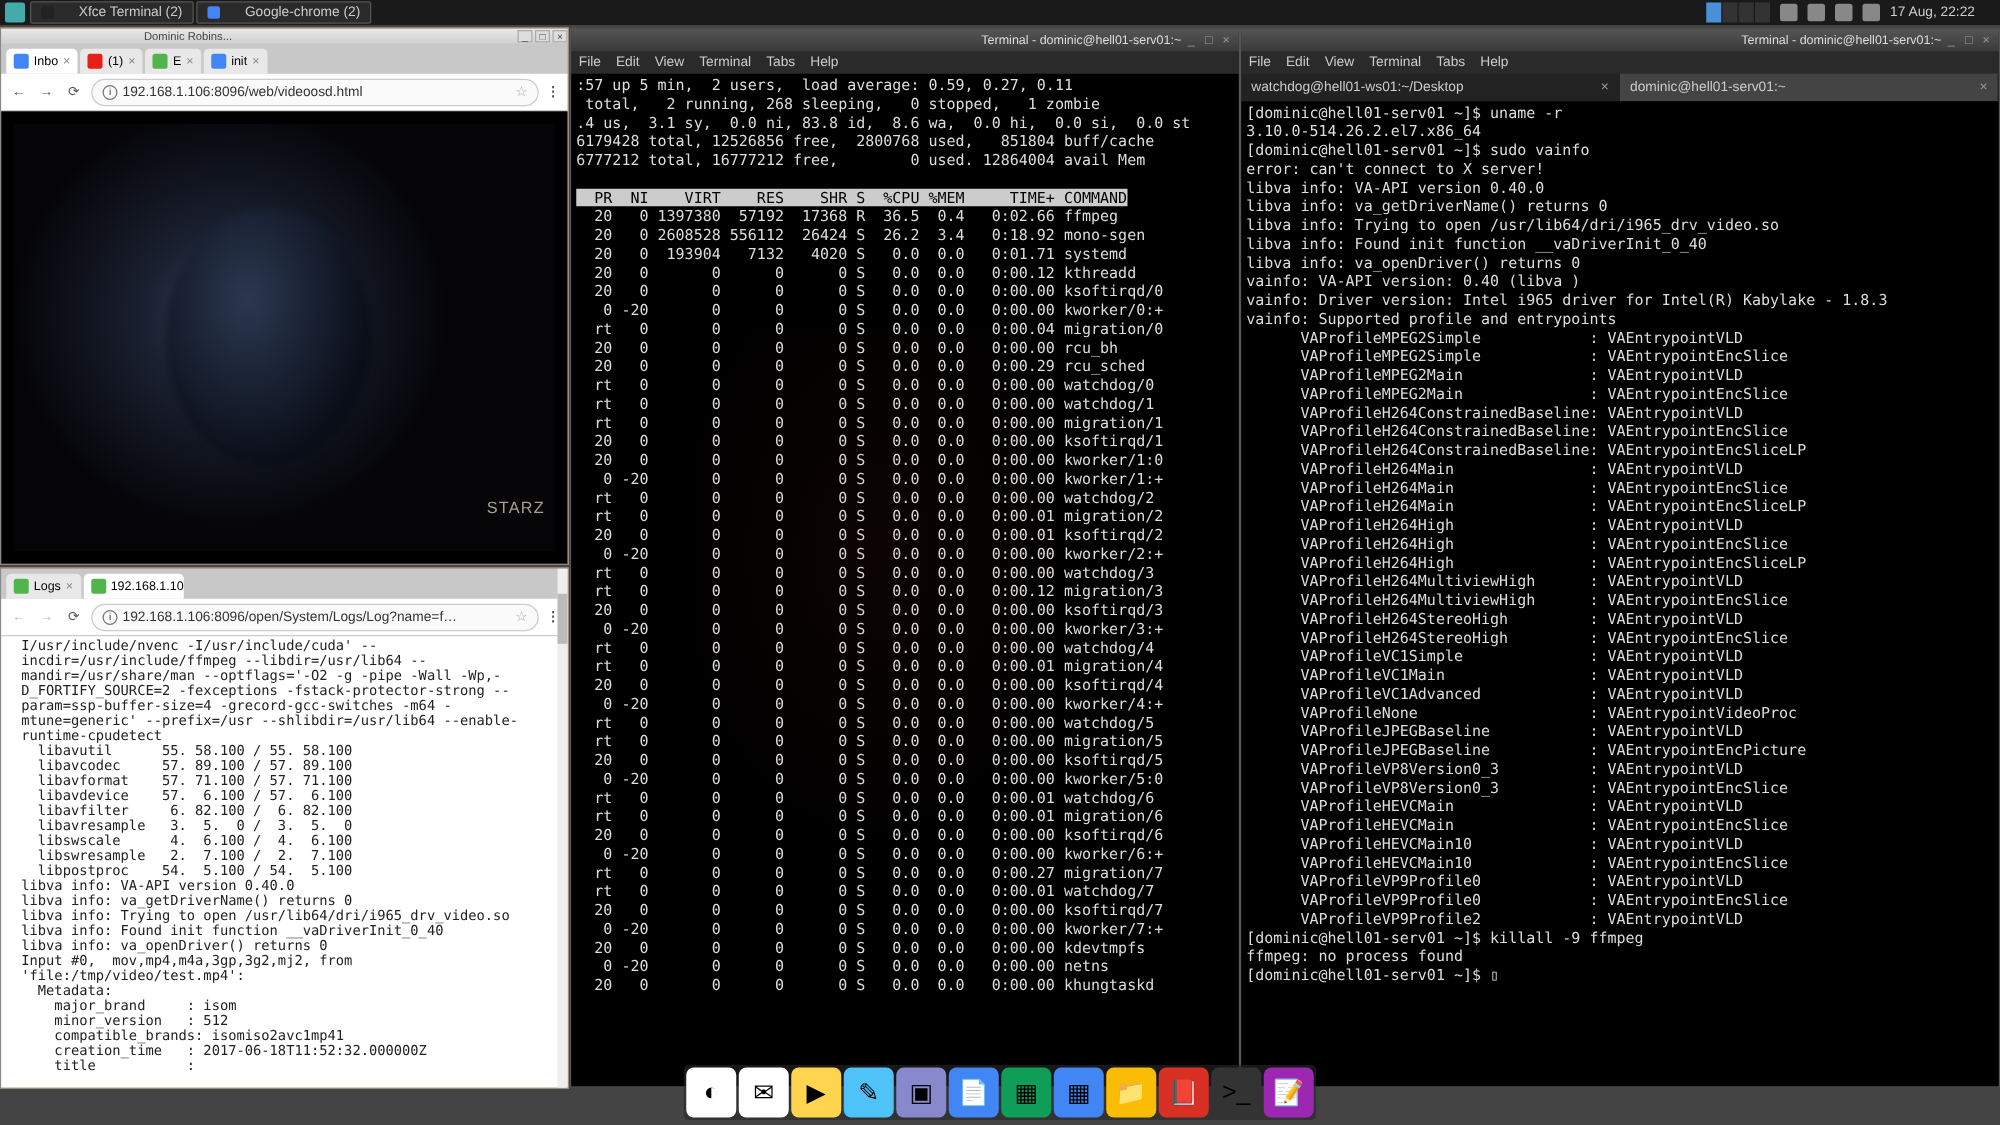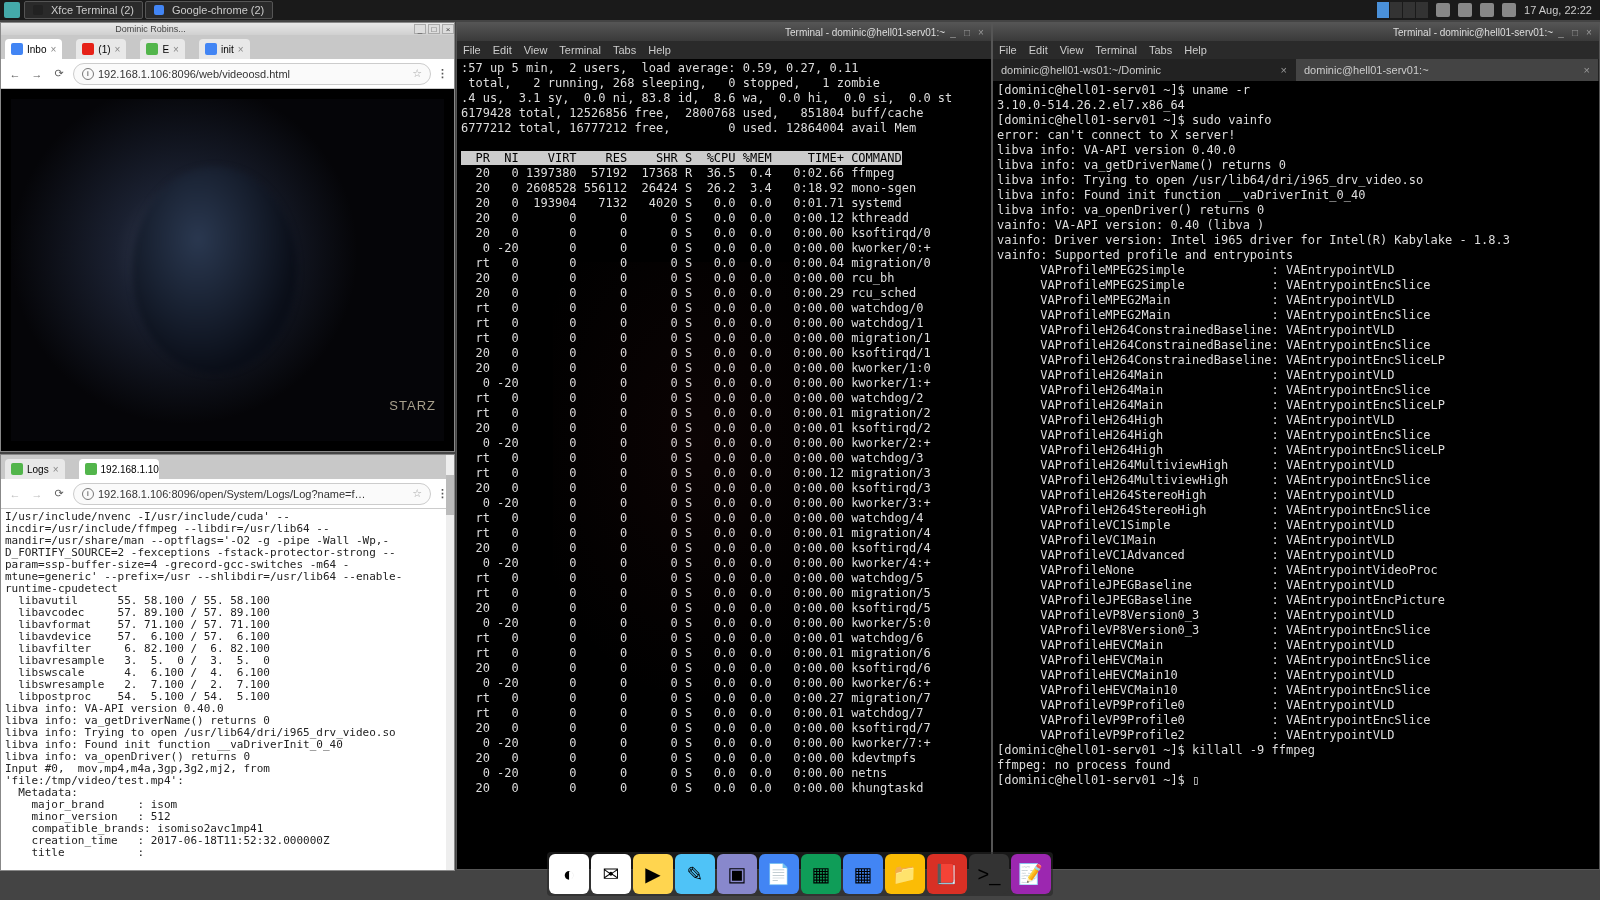--- a/index.html
+++ b/index.html
@@ -1,51 +1,51 @@
 <!DOCTYPE html>
 <html><head>
 <meta charset="utf-8">
 <style>
 *{margin:0;padding:0;box-sizing:border-box}
 body{font-family:sans-serif;font-size:11px;background:#444;width:1600px;height:900px;overflow:hidden;position:relative}
 
 
 .top-panel{position:absolute;top:0;left:0;right:0;height:20px;background:#1a1a1a;display:flex;align-items:center;color:#ccc;font-size:11px}
 .task-list{display:flex;gap:2px;margin-left:4px}
-.task-btn{display:flex;align-items:center;gap:8px;padding:2px 8px;background:#2a2a2a;border:1px solid #555;border-radius:2px}
+.task-btn{display:flex;align-items:center;gap:20px;padding:2px 8px;background:#2a2a2a;border:1px solid #555;border-radius:2px}
 .task-btn .dot{width:10px;height:10px;border-radius:2px}
-.panel-right{margin-left:auto;display:flex;align-items:center;gap:8px;padding-right:8px}
+.panel-right{margin-left:auto;display:flex;align-items:center;gap:8px;padding-right:20px}
 .tray-icon{width:14px;height:14px;background:#888;border-radius:2px}
 .pager{display:flex;gap:1px}
 .pager span{width:12px;height:16px;background:#333}
 .pager .active{background:#4a90d9}
 
 
 .chrome-window{position:absolute;background:#fdba74;border:1px solid #888;display:flex;flex-direction:column}
 .chrome-top{position:absolute;left:0;top:22px;width:455px;height:430px}
 .chrome-bottom{position:absolute;left:0;top:454px;width:455px;height:417px}
-.chrome-tabs{height:24px;background:#c8c8c8;display:flex;align-items:flex-end;padding:0 4px;gap:14px}
+.chrome-tabs{height:24px;background:#c8c8c8;display:flex;align-items:flex-end;padding:0 4px;gap:2px}
 .ctab{display:flex;align-items:center;gap:4px;padding:4px 6px;background:#e8e8e8;border-radius:4px 4px 0 0;font-size:10px;max-width:80px;overflow:hidden;white-space:nowrap}
 .ctab.active{background:#fff}
 .ctab .fav{width:12px;height:12px;background:#d44;border-radius:2px;flex:none}
 .ctab .fav.y{background:#e62117}
 .ctab .fav.g{background:#4285f4}
 .ctab .fav.e{background:#52b54b}
 .ctab .x{color:#888;margin-left:auto;flex:none}
 .chrome-toolbar{height:30px;background:#fff;border-bottom:1px solid #ccc;display:flex;align-items:center;gap:6px;padding:0 6px}
 .nav-btn{width:16px;height:16px;color:#555;display:flex;align-items:center;justify-content:center}
 .urlbar{flex:1;height:22px;background:#fafafa;border:1px solid #ccc;border-radius:11px;display:flex;align-items:center;padding:0 8px;font-size:11px;color:#333;gap:4px}
 .urlbar .info{width:12px;height:12px;border:1px solid #777;border-radius:50%;display:flex;align-items:center;justify-content:center;font-size:8px}
 .star{color:#aaa}
 .menu-dots{color:#555;font-weight:bold}
 .video-area{flex:1;background:#000;position:relative;overflow:hidden}
 .video-frame{position:absolute;left:10px;right:10px;top:10px;bottom:10px;background:radial-gradient(ellipse 40% 50% at 40% 45%,#3a4258 0%,#1a2030 40%,#050508 100%)}
 .face{position:absolute;left:28%;top:20%;width:38%;height:60%;background:radial-gradient(ellipse at 40% 35%,#2a3850 0%,#0a0e18 70%);border-radius:50%;filter:blur(3px)}
 .wm{position:absolute;right:18px;bottom:38px;color:#a8a08c;font-size:13px;letter-spacing:1px}
-.text-area{flex:1;background:#fff;color:#222;font-family:monospace;font-size:11px;padding:2px 4px;overflow:hidden;white-space:pre;line-height:12px;position:relative}
+.text-area{flex:1;background:#fff;color:#222;font-family:monospace;font-size:11px;padding:2px 16px;overflow:hidden;white-space:pre;line-height:12px;position:relative}
 .scroll-hint{position:absolute;right:0;top:0;width:8px;height:100%;background:#eee}
 .scroll-thumb{position:absolute;right:0;top:20px;width:8px;height:40px;background:#bbb}
 
 
 .term-window{position:absolute;background:#2e2e2e;border:1px solid #555;display:flex;flex-direction:column}
 .term-left{left:456px;top:22px;width:536px;height:848px}
 .term-right{left:992px;top:22px;width:608px;height:848px}
 .term-titlebar{height:18px;background:linear-gradient(#555,#3a3a3a);display:flex;align-items:center;color:#ddd;font-size:10px;padding:0 4px}
 .term-titlebar .t{flex:1;text-align:right}
 .tbtn{width:12px;height:12px;color:#999;display:flex;align-items:center;justify-content:center;margin-left:2px}
@@ -281,21 +281,21 @@
   <div class="term-menubar" id="menubar-right">
       <span>File</span>
       <span>Edit</span>
       <span>View</span>
       <span>Terminal</span>
       <span>Tabs</span>
       <span>Help</span>
     </div>
   <div class="term-tabs" id="ttabs-right">
       <div class="ttab active">
-        <span>dominic@hell01-ws01:~/Dominic</span>
+        <span>watchdog@hell01-ws01:~/Desktop</span>
         <span class="x">×</span>
       </div>
       <div class="ttab">
         <span>dominic@hell01-serv01:~</span>
         <span class="x">×</span>
       </div>
     </div>
   <div class="term-body" id="termbody-right">[dominic@hell01-serv01 ~]$ uname -r
 3.10.0-514.26.2.el7.x86_64
 [dominic@hell01-serv01 ~]$ sudo vainfo

